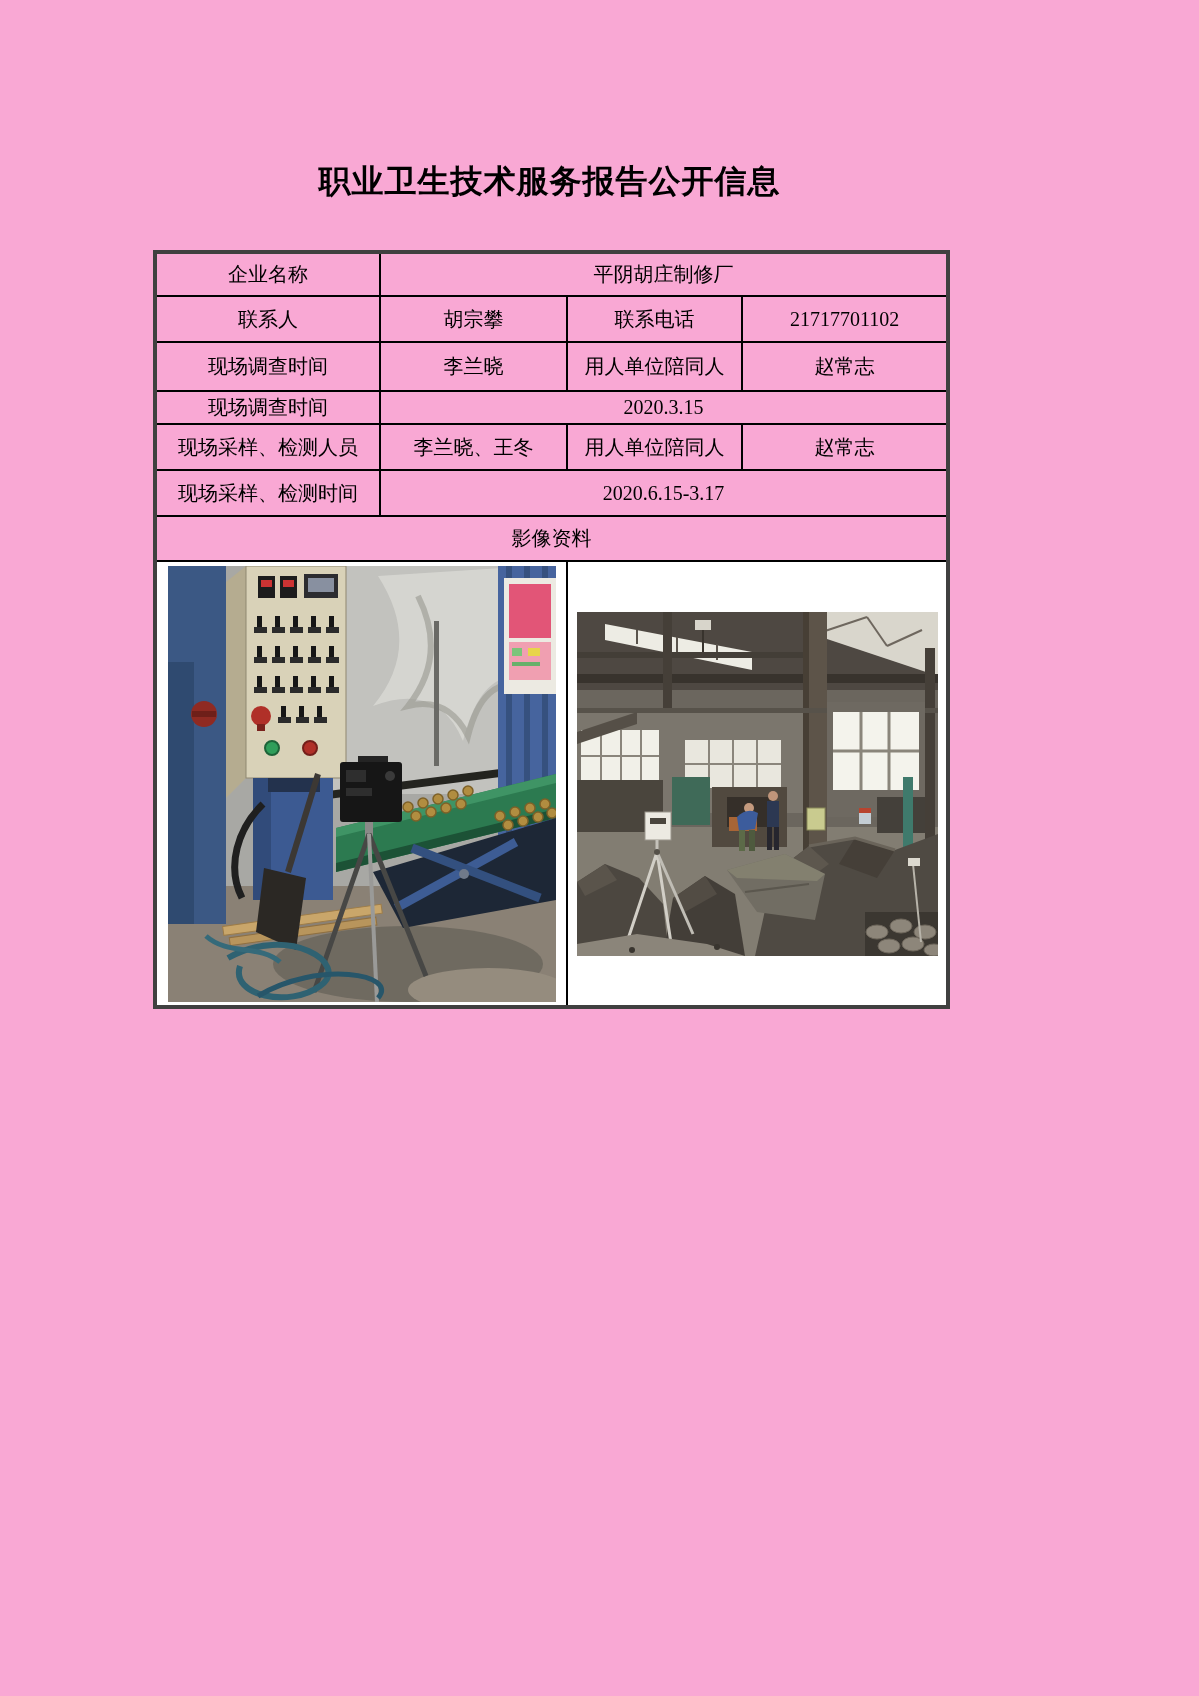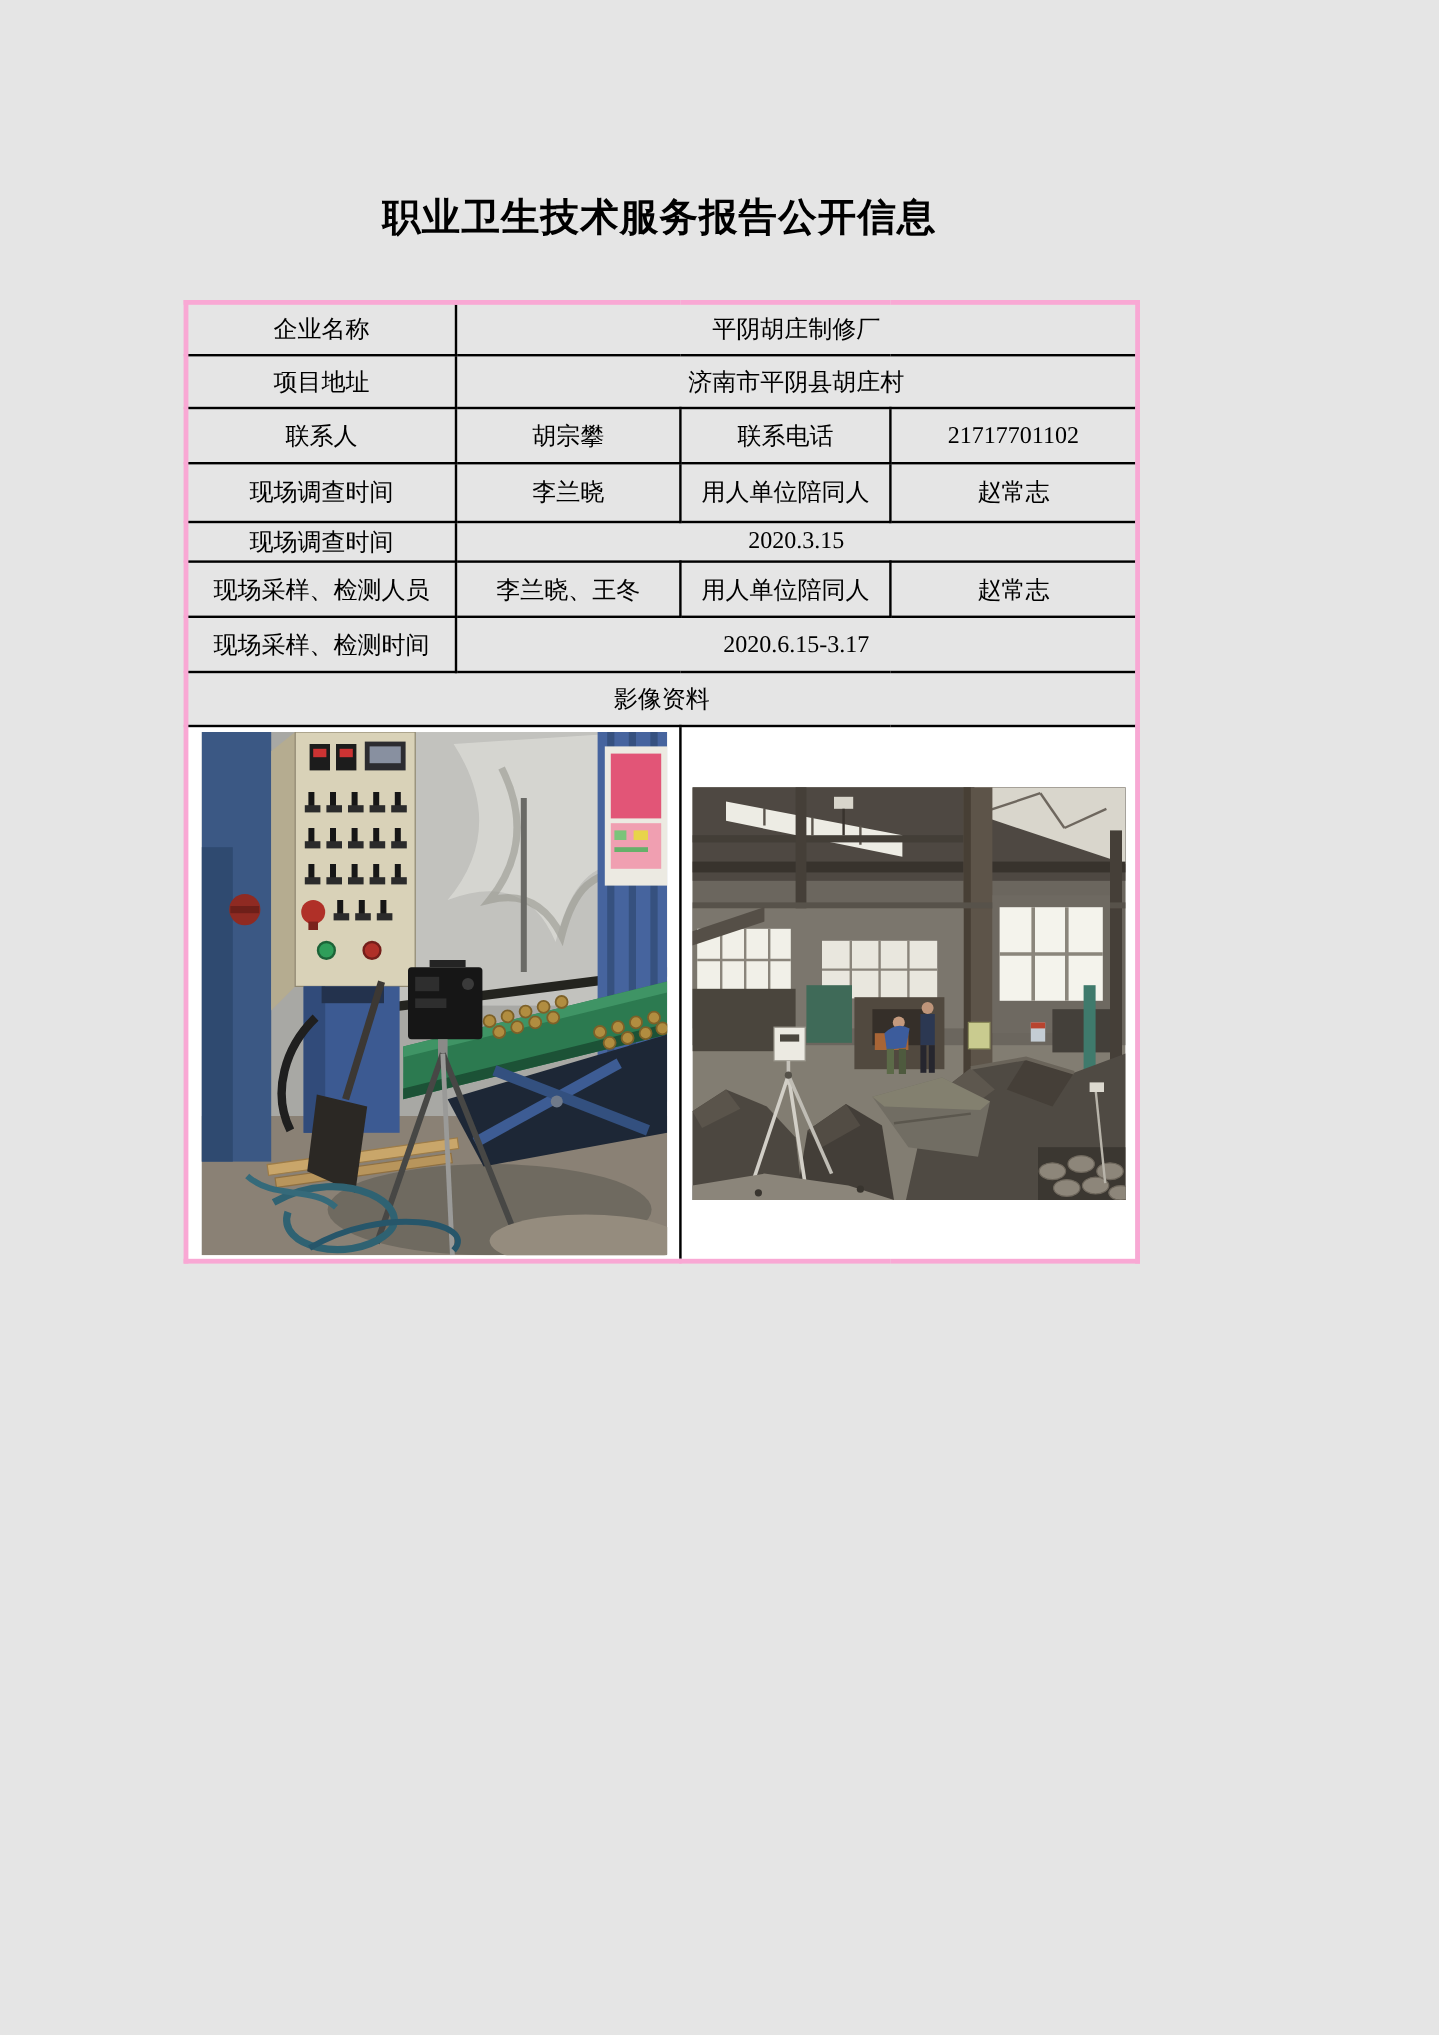--- a/index.html
+++ b/index.html
@@ -2,31 +2,31 @@
 <html><head>
 <meta charset="utf-8">
 <style>
   * { margin:0; padding:0; box-sizing:border-box; }
   html,body { background:#ffffff; }
   body {
     width:1199px; height:1696px;
     font-family:"Liberation Serif","DejaVu Serif",serif;
     color:#000; position:relative;
   }
-  .page { position:absolute; inset:0; background:#e5e5e5; }
+  .page { position:absolute; inset:0; background:#f9a8d4; }
   .doc-title {
     position:absolute; left:153px; top:160px; width:793px;
     text-align:center; font-size:32px; font-weight:700;
     letter-spacing:1px;
     font-family:"Liberation Sans","DejaVu Sans",sans-serif;
   }
   table.info-table {
     position:absolute; left:153px; top:250px; width:793px;
     border-collapse:collapse; table-layout:fixed;
-    border:4px solid #f9a8d4;
+    border:4px solid #404040;
   }
   table.info-table td {
     border:2px solid #000;
     text-align:center; vertical-align:middle;
     font-size:20px; padding:2px 4px;
     overflow:hidden; white-space:nowrap;
   }
   col.c1{width:225px} col.c2{width:187px} col.c3{width:175px} col.c4{width:206px}
   tr.r0 td{height:44px} tr.r1 td{height:44px} tr.r2 td{height:46px}
   tr.r3 td{height:74px} tr.r4 td{height:49px} tr.r5 td{height:32px}
@@ -46,24 +46,20 @@
     <colgroup>
         <col class="c1">
         <col class="c2">
         <col class="c3">
         <col class="c4">
       </colgroup>
     <tbody>
         <tr class="r0">
       <td>企业名称</td>
       <td colspan="3">平阴胡庄制修厂</td>
-    </tr>
-    <tr class="r1">
-      <td>项目地址</td>
-      <td colspan="3">济南市平阴县胡庄村</td>
     </tr>
     <tr class="r2">
       <td>联系人</td>
       <td>胡宗攀</td>
       <td>联系电话</td>
       <td>21717701102</td>
     </tr>
     <tr class="r4">
       <td>现场调查时间</td>
       <td>李兰晓</td>

